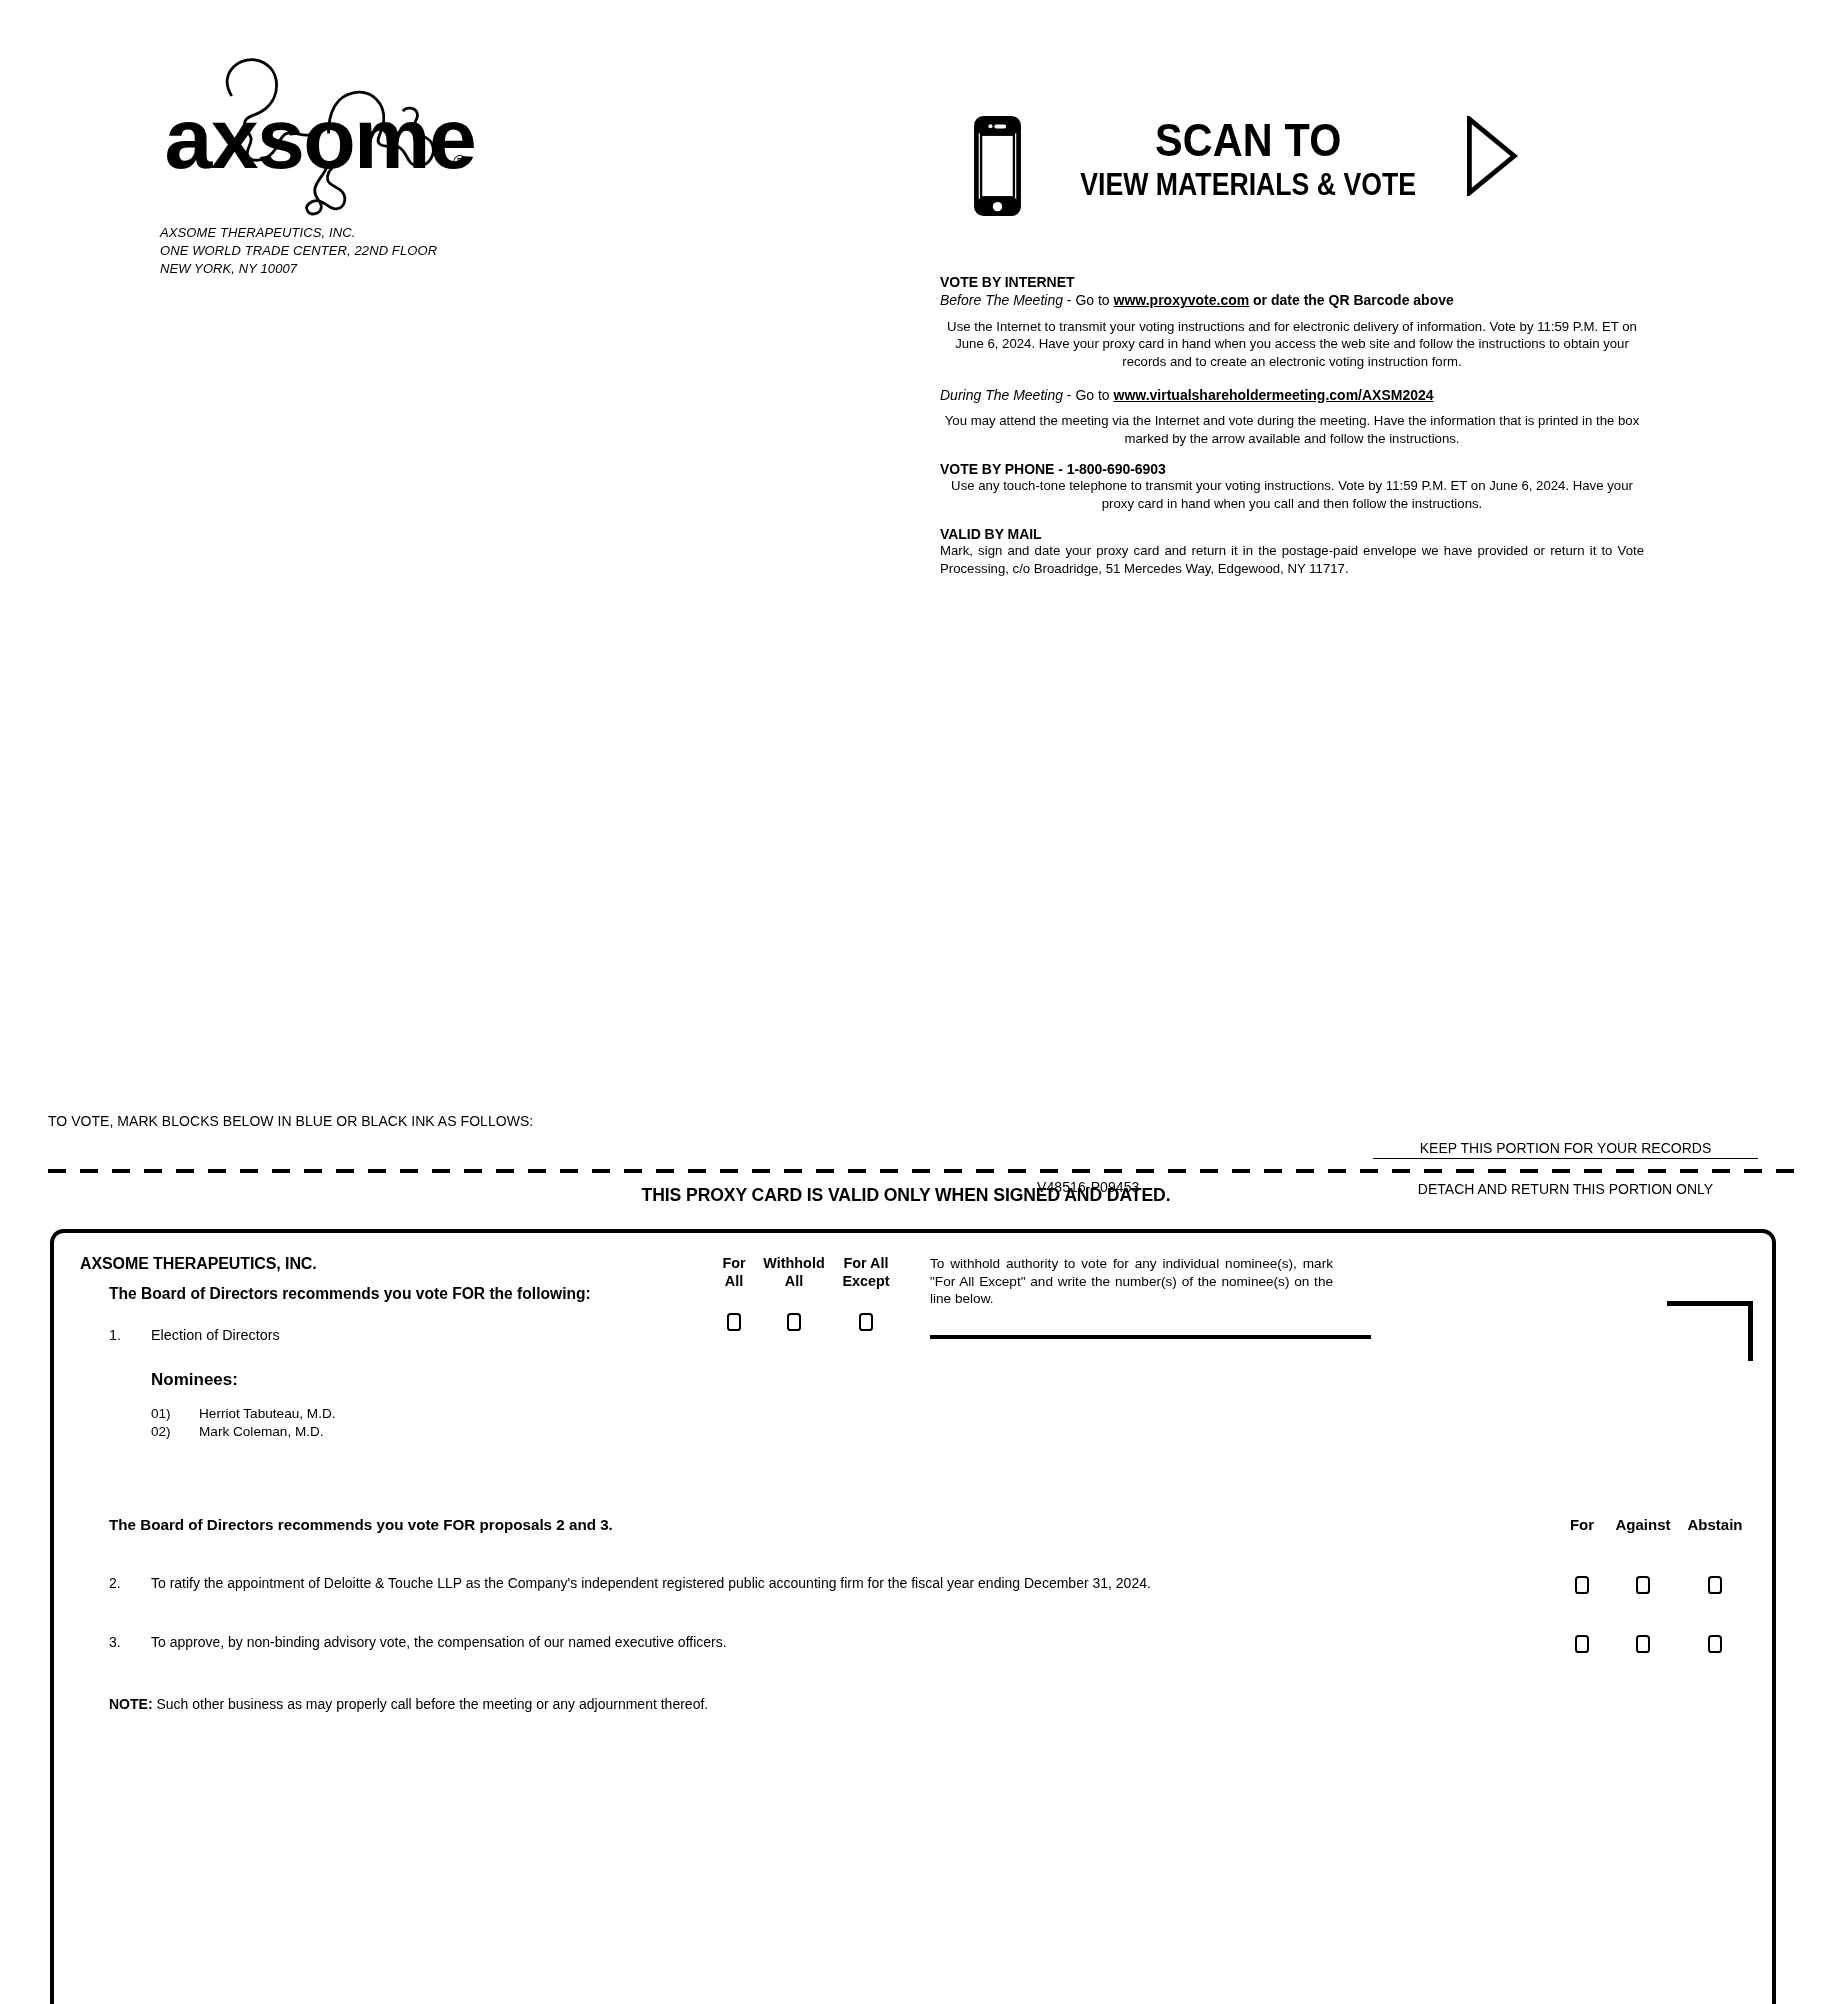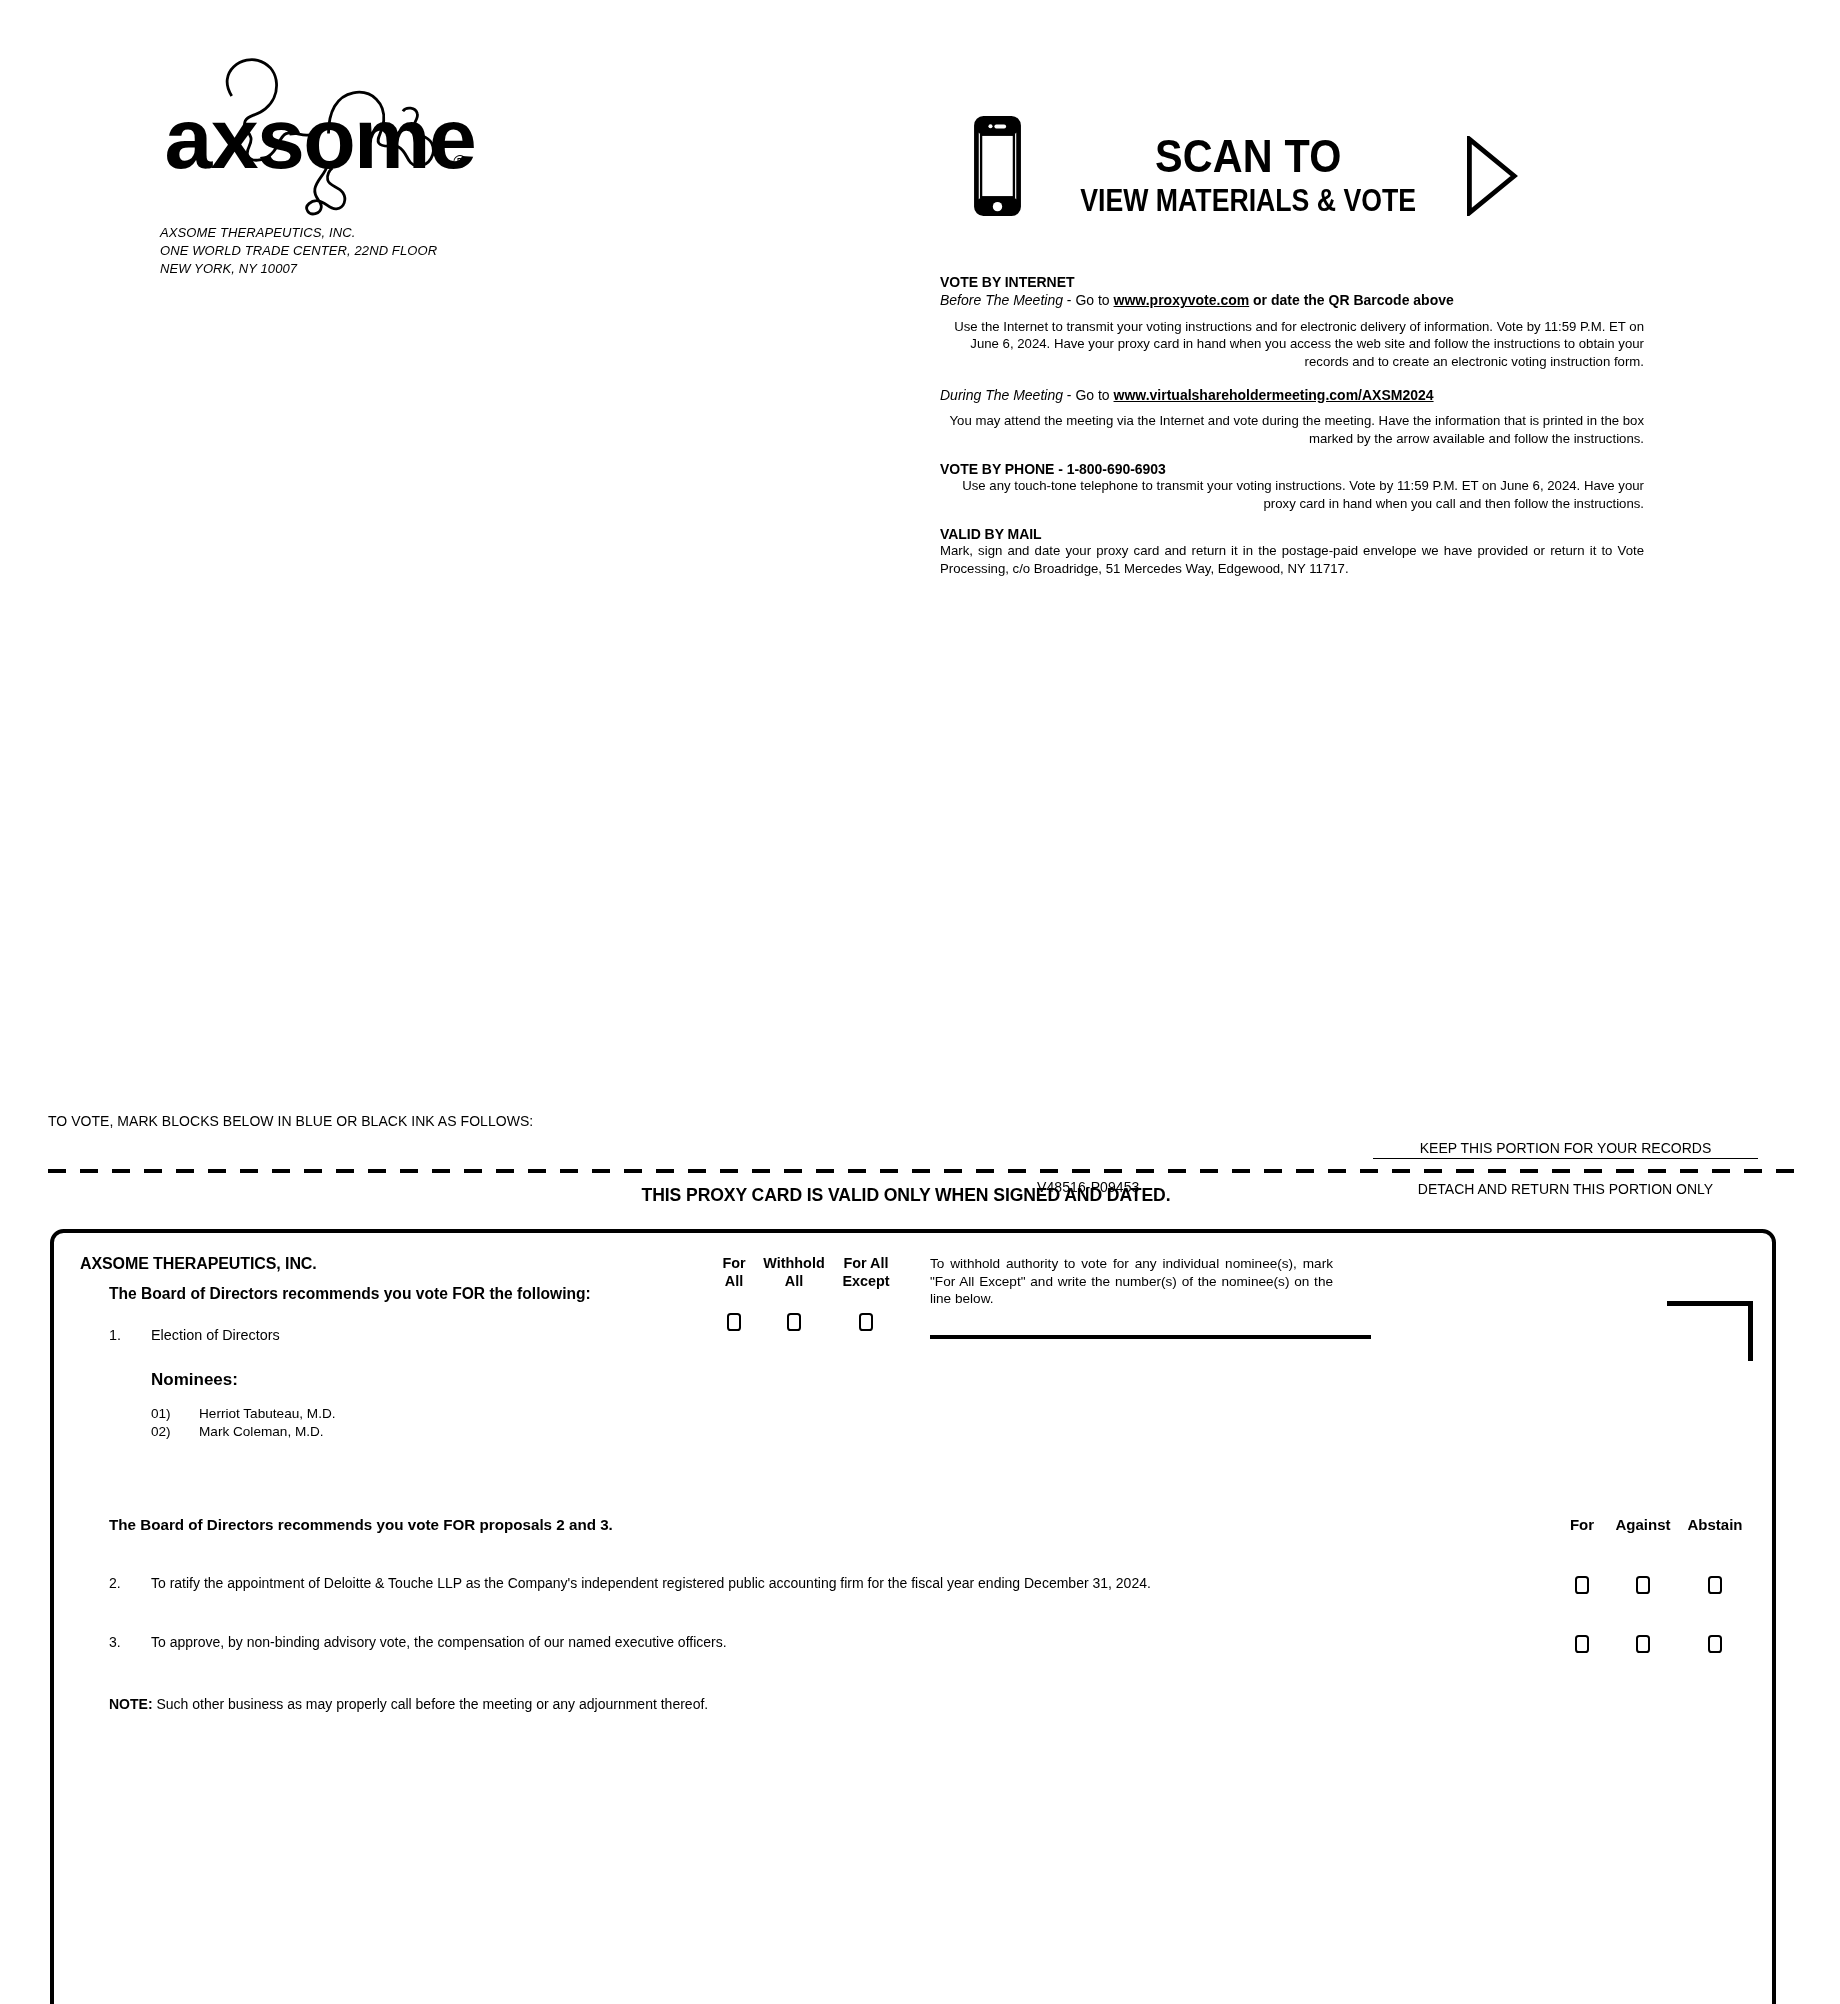--- a/index.html
+++ b/index.html
@@ -43,21 +43,21 @@
     letter-spacing: 0.1px;
     white-space: pre-line;
   }
 
   
   .scan-block {
     position: absolute;
     left: 946px;
     top: 116px;
     display: flex;
-    align-items: flex-end;
+    align-items: flex-start;
     padding-left: 28px;
   }
   .phone-icon {
     width: 47px;
     height: 100px;
     flex: none;
     margin-right: 32px;
   }
   .scan-words {
     text-align: center;
@@ -105,21 +105,21 @@
   .vi-sub .it { font-style: italic; }
   .vi-sub .ul {
     font-weight: bold;
     text-decoration: underline;
   }
   .vi-sub .bd { font-weight: bold; }
   .vi-body {
     margin-top: 10.4px;
     font-size: 13.2px;
     line-height: 17.6px;
-    text-align: right;
+    text-align: center;
   }
   .vi-body.justify { text-align: justify; }
   .vi-gap-lg { margin-top: 17px; }
   .vi-gap-md { margin-top: 14.4px; }
 
   
   .tovote-line {
     position: absolute;
     left: 48px;
     top: 1113px;

